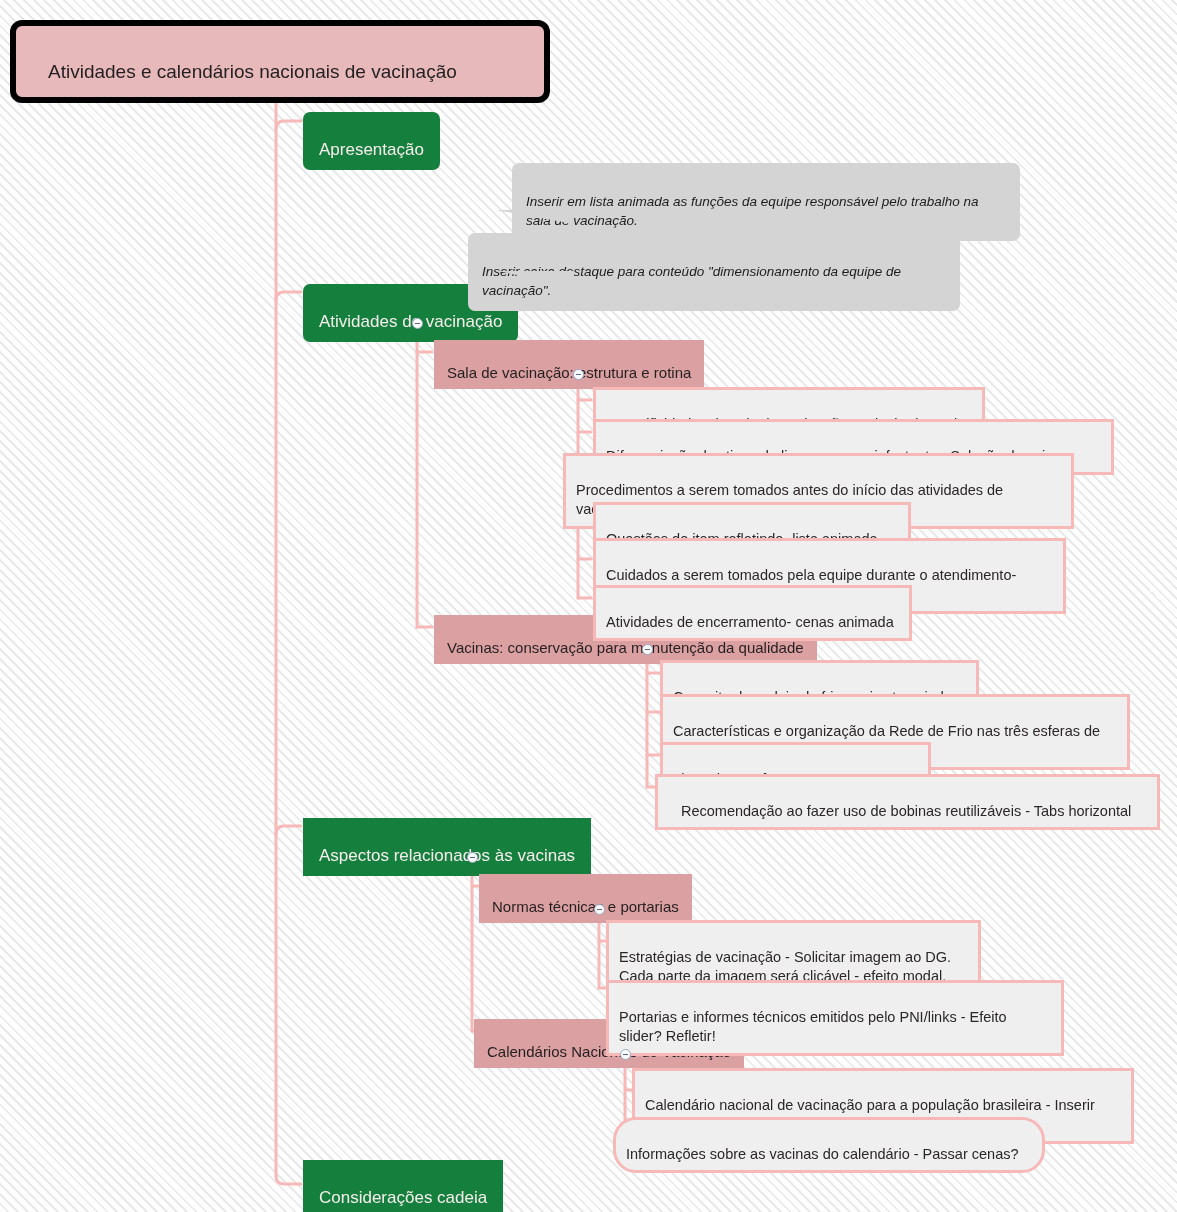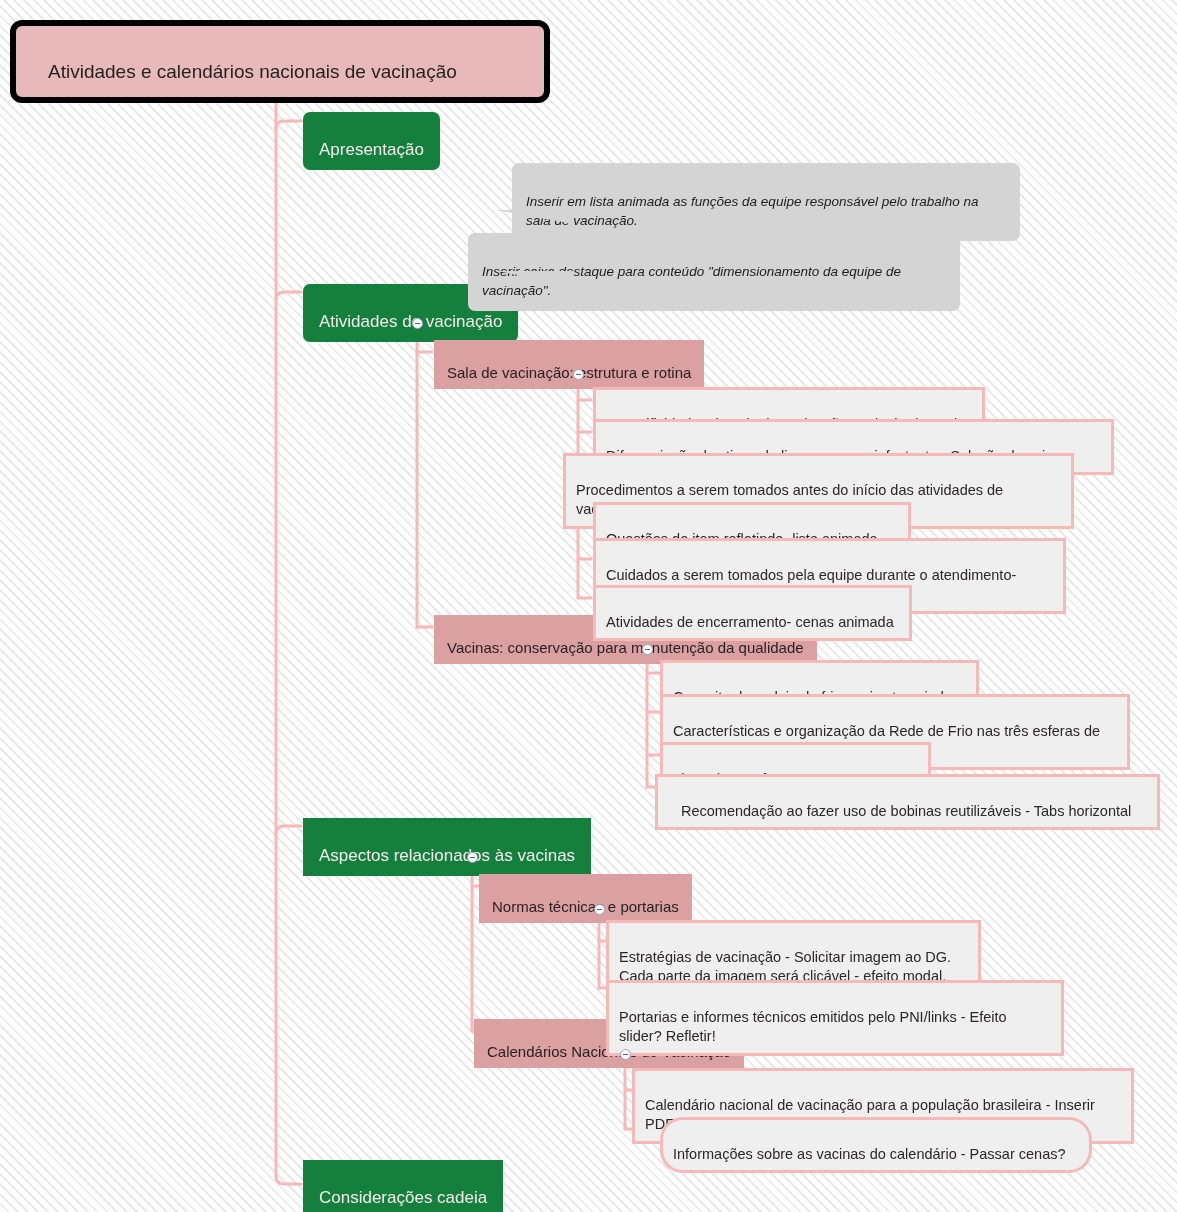--- a/index.html
+++ b/index.html
@@ -261,21 +261,21 @@
   </div>
 
   <div class="node n-l3" style="left:606px; top:968px; width:458px;margin-top:12px;">
     <span>Portarias e informes técnicos emitidos pelo PNI/links - Efeito slider? Refletir!</span>
   </div>
 
   <div class="node n-l3" style="left:632px; top:1068px; width:502px;">
     <span>Calendário nacional de vacinação para a população brasileira - Inserir PDF.</span>
   </div>
 
-  <div class="node n-l3" style="left:660px; top:1117px; width:432px;border-radius:23px;">
+  <div class="node n-l3" style="left:613px; top:1117px; width:432px;border-radius:23px;">
     <span>Informações sobre as vacinas do calendário - Passar cenas?</span>
   </div>
 
   <div class="toggle" style="left:412px; top:318px;"></div>
   <div class="toggle" style="left:573px; top:369px;"></div>
   <div class="toggle" style="left:642px; top:644px;"></div>
   <div class="toggle" style="left:467px; top:852px;"></div>
   <div class="toggle" style="left:594px; top:904px;"></div>
   <div class="toggle" style="left:620px; top:1049px;"></div>
 

